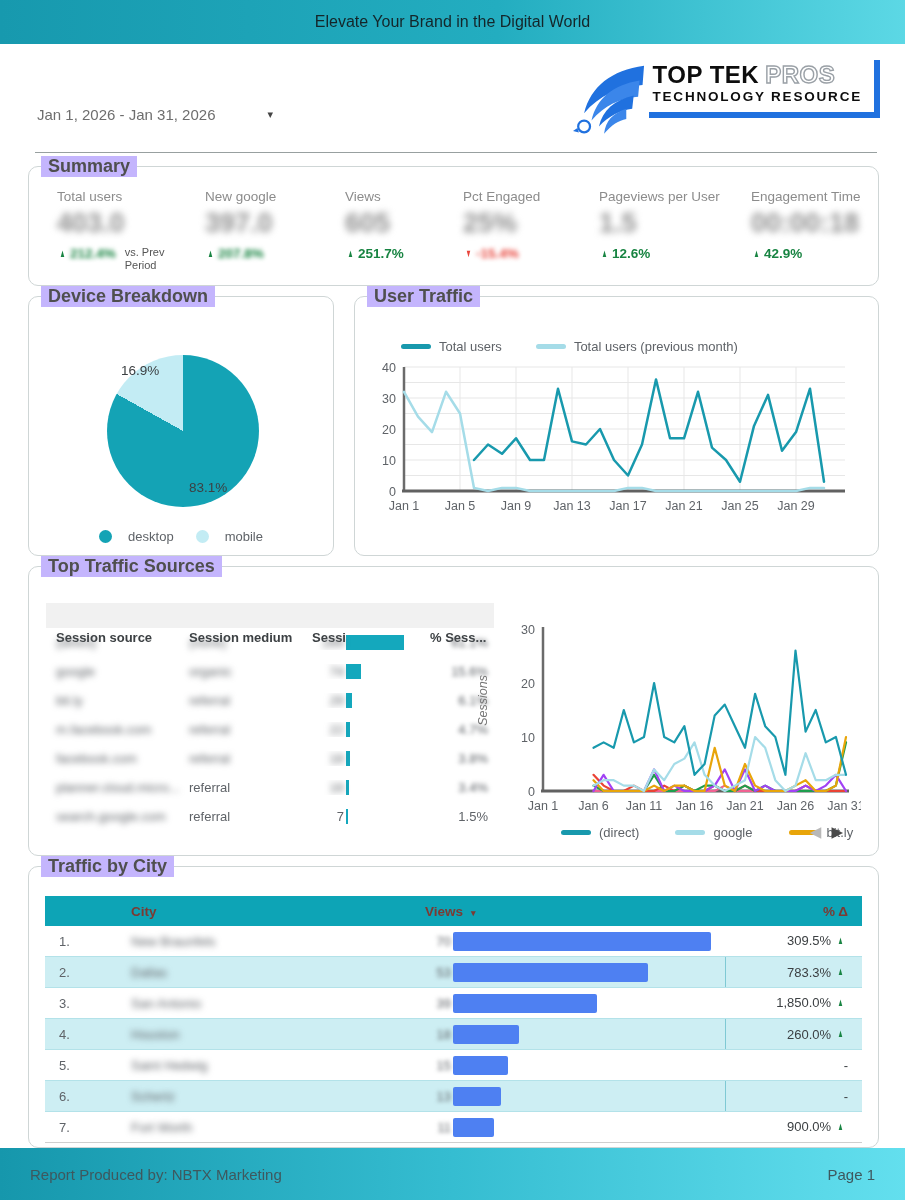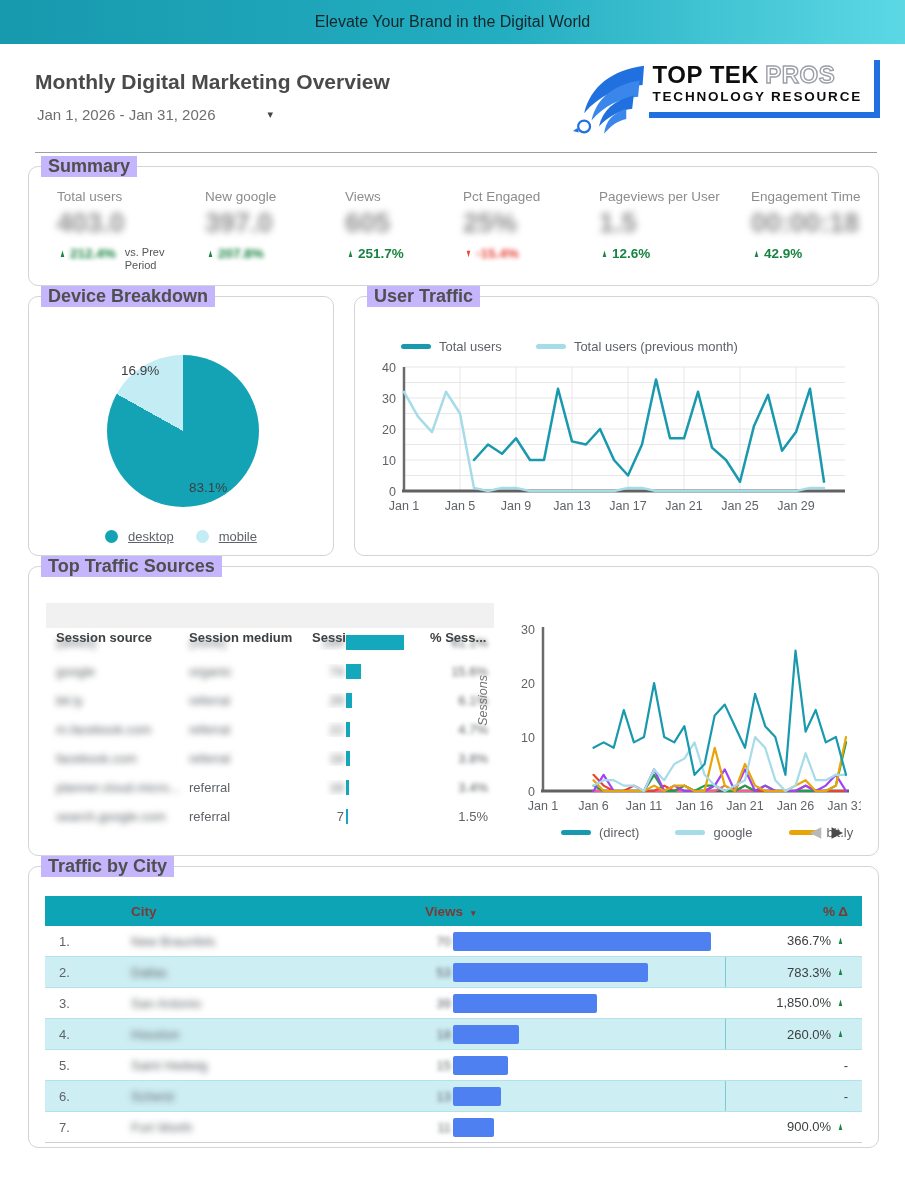--- a/index.html
+++ b/index.html
@@ -54,21 +54,21 @@
   .bz2{filter:blur(2.2px);}
   .bzv{filter:blur(3.6px);}
 
   
   .pie{position:absolute;left:78px;top:58px;width:152px;height:152px;border-radius:50%;}
   .pie-lbl{position:absolute;font-size:13.5px;color:#3c4043;}
   .pie-lbl.mobile{left:92px;top:66px;}
   .pie-lbl.desktop{left:160px;top:183px;}
   .pie-legend{position:absolute;left:0;right:0;top:232px;display:flex;justify-content:center;gap:22px;
               font-size:13px;color:#5f6368;}
-  .pie-legend .item{display:flex;align-items:center;gap:10px;text-decoration:underline;}
+  .pie-legend .item{display:flex;align-items:center;gap:16px;}
   .dot{width:13px;height:13px;border-radius:50%;display:inline-block;}
 
   
   .lt-legend{position:absolute;left:46px;top:42px;display:flex;gap:34px;font-size:13px;color:#5f6368;}
   .lt-legend .item,.src-legend .item{display:flex;align-items:center;gap:8px;}
   .swatch{width:30px;height:5px;border-radius:3px;display:inline-block;}
 
   .traffic-svg{position:absolute;left:22px;top:58px;}
 
   
@@ -119,21 +119,20 @@
 </style>
 </head>
 <body>
 
 <div class="page">
 
   <div class="banner">
     <span>Elevate Your Brand in the Digital World</span>
   </div>
 
-  <div class="hdr-title">Monthly Digital Marketing Overview</div>
   <div class="hdr-date">
     <span>Jan 1, 2026 - Jan 31, 2026</span>
     <span class="caret">▾</span>
   </div>
 
   <div class="logo">
     <svg class="logo-eagle" viewBox="0 0 100 110">
       <path d="M96,2 C52,8 24,30 15,66 C36,42 62,30 94,28 Z" fill="#2071df"></path>
       <path d="M90,22 C54,28 32,46 25,76 C42,56 64,46 88,44 Z" fill="#3b86ea"></path>
       <path d="M82,42 C56,48 40,62 35,84 C48,70 64,62 80,60 Z" fill="#2071df"></path>
@@ -402,21 +401,21 @@
       </div>
       <div id="city-rows">
           <div class="city-row">
             <div class="idx">1.</div>
             <div class="cname bz">New Braunfels</div>
             <div class="views-cell">
               <span class="views-num bz2">70</span>
               <span class="views-bar" style="width: 258px; background: rgb(78, 128, 242);"></span>
             </div>
             <div class="d-cell">
-              <span>366.7%</span>
+              <span>309.5%</span>
               <span class="tri up" style="margin-left: 4px;">▲</span>
             </div>
           </div>
           <div class="city-row alt">
             <div class="idx">2.</div>
             <div class="cname bz">Dallas</div>
             <div class="views-cell">
               <span class="views-num bz2">53</span>
               <span class="views-bar" style="width: 195px; background: rgb(78, 128, 242);"></span>
             </div>
@@ -480,14 +479,18 @@
             </div>
             <div class="d-cell">
               <span>900.0%</span>
               <span class="tri up" style="margin-left: 4px;">▲</span>
             </div>
           </div>
         </div>
     </div>
   </section>
 
+  <div class="footer">
+    <span>Report Produced by: NBTX Marketing</span>
+    <span>Page 1</span>
+  </div>
 
 </div>
 
 </body></html>

